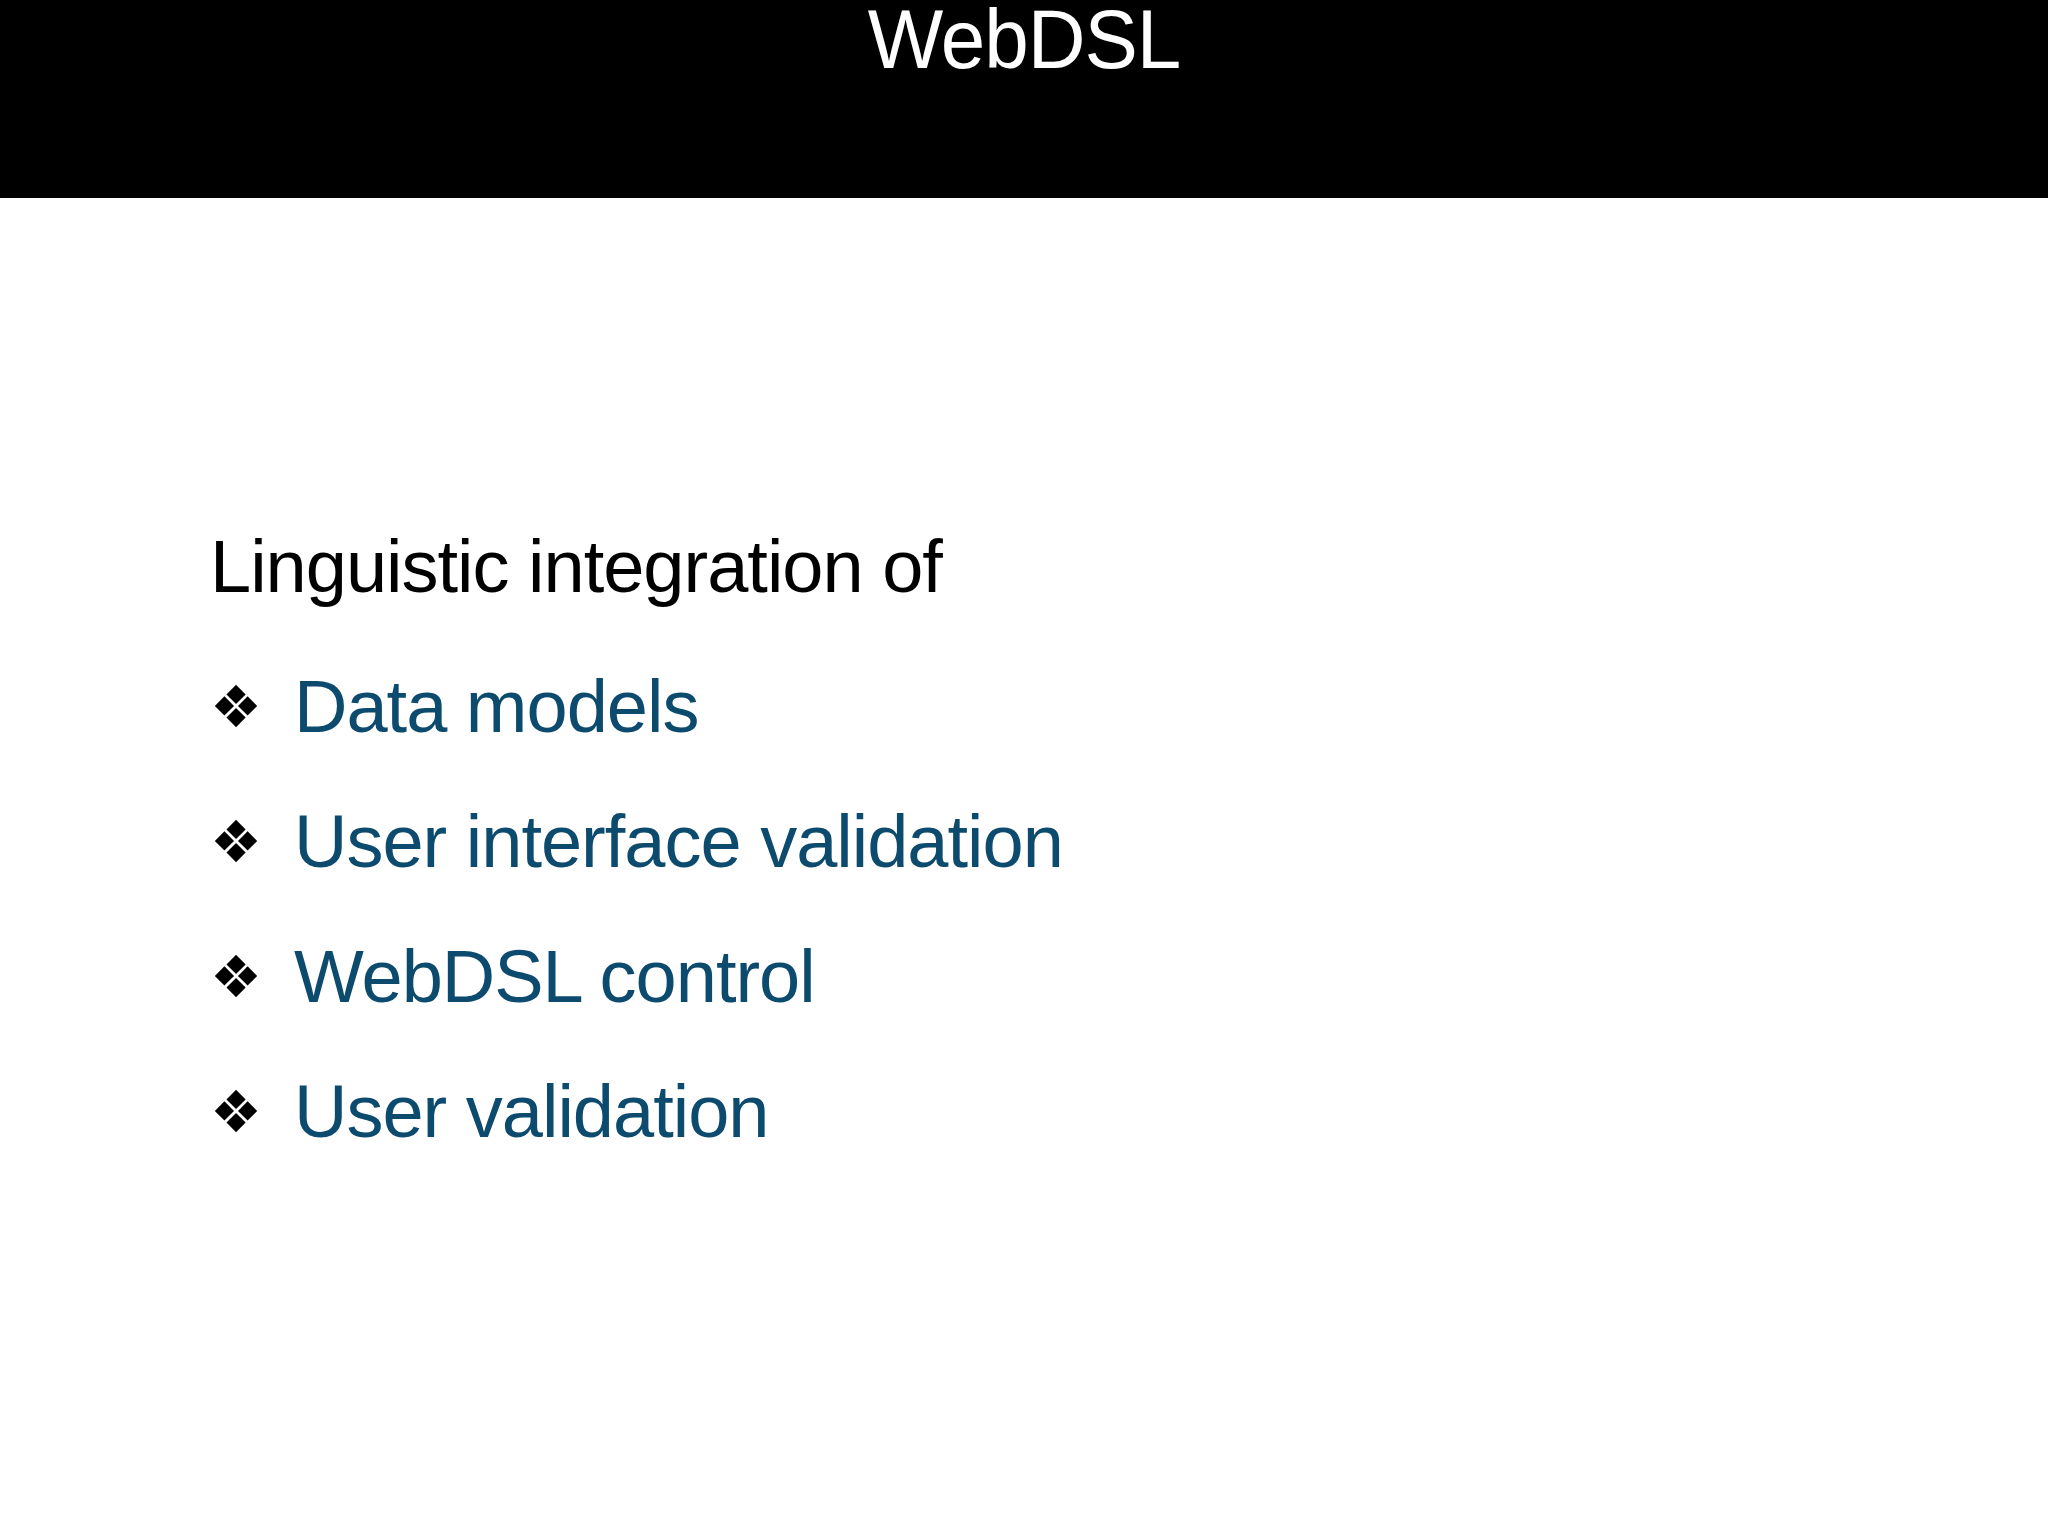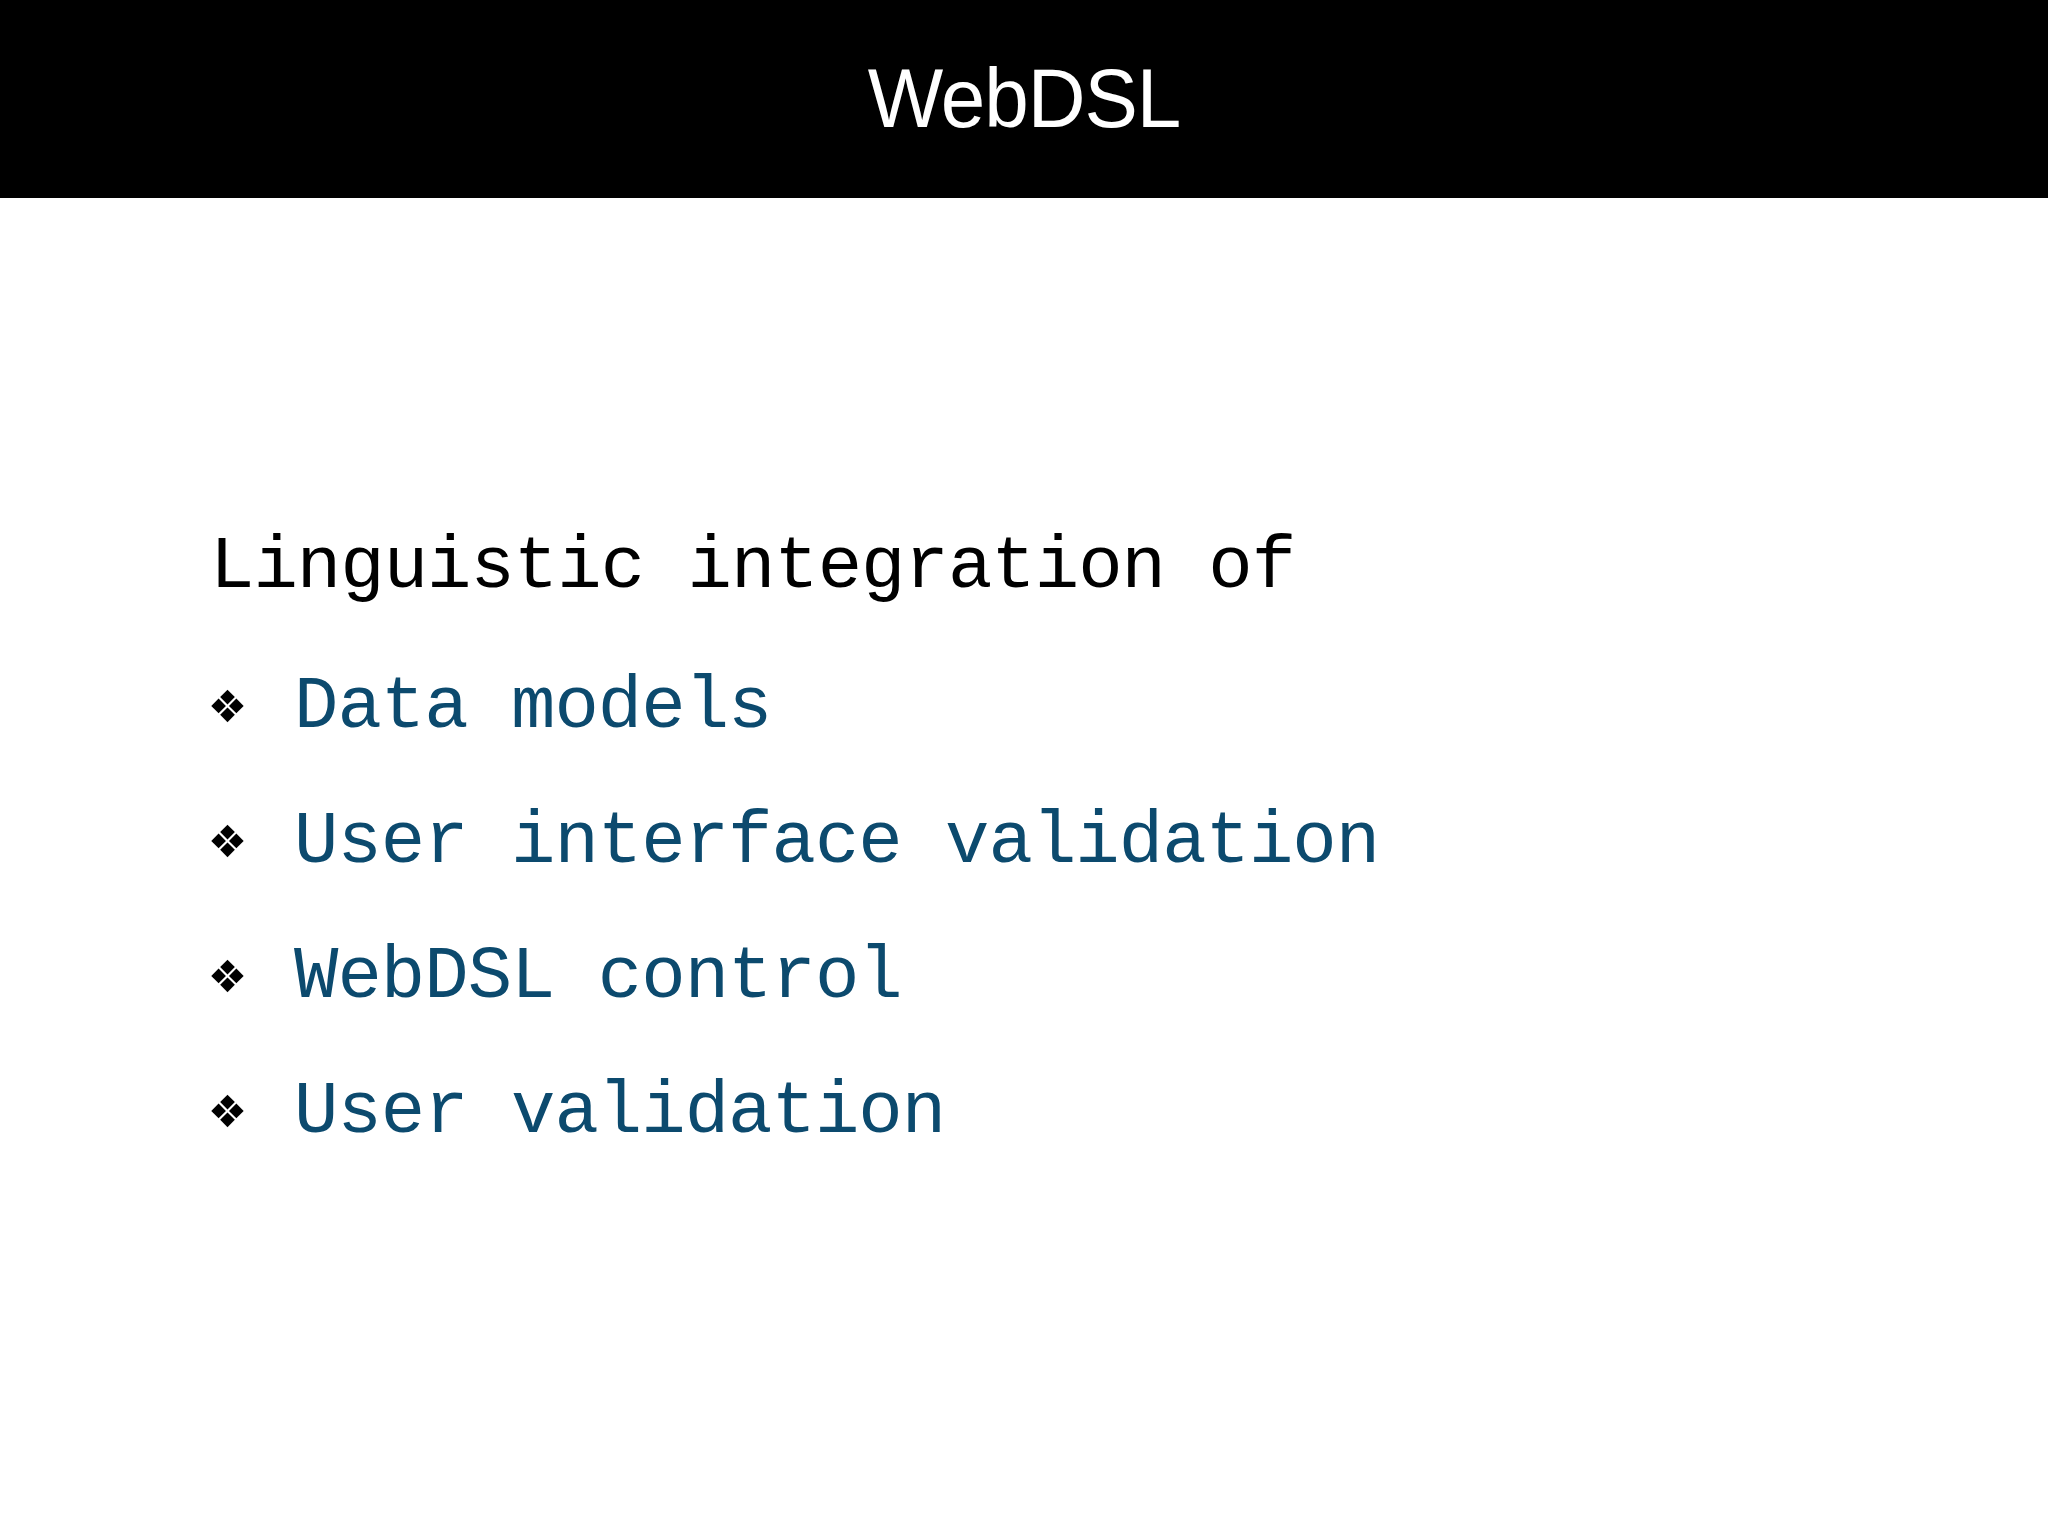--- a/index.html
+++ b/index.html
@@ -16,38 +16,37 @@
     font-family: "Liberation Sans", "DejaVu Sans", sans-serif;
   }
   .header-bar {
     position: absolute;
     top: 0;
     left: 0;
     width: 100%;
     height: 198px;
     background: #000000;
     display: flex;
-    align-items: center;
+    align-items: flex-start;
     justify-content: center;
   }
   .slide-title {
     color: #ffffff;
     font-size: 80px;
     font-weight: 300;
     letter-spacing: -1px;
     line-height: 1;
     transform: scaleY(1.04);
   }
   .content {
     position: absolute;
     left: 210px;
     top: 521px;
     right: 80px;
     color: #000000;
-    font-family: Liberation Mono, monospace;
   }
   .heading {
     font-size: 74px;
     font-weight: 300;
     letter-spacing: -1px;
     line-height: 92px;
     margin: 0 0 48px 0;
     color: #000000;
   }
   .bullet-list {

